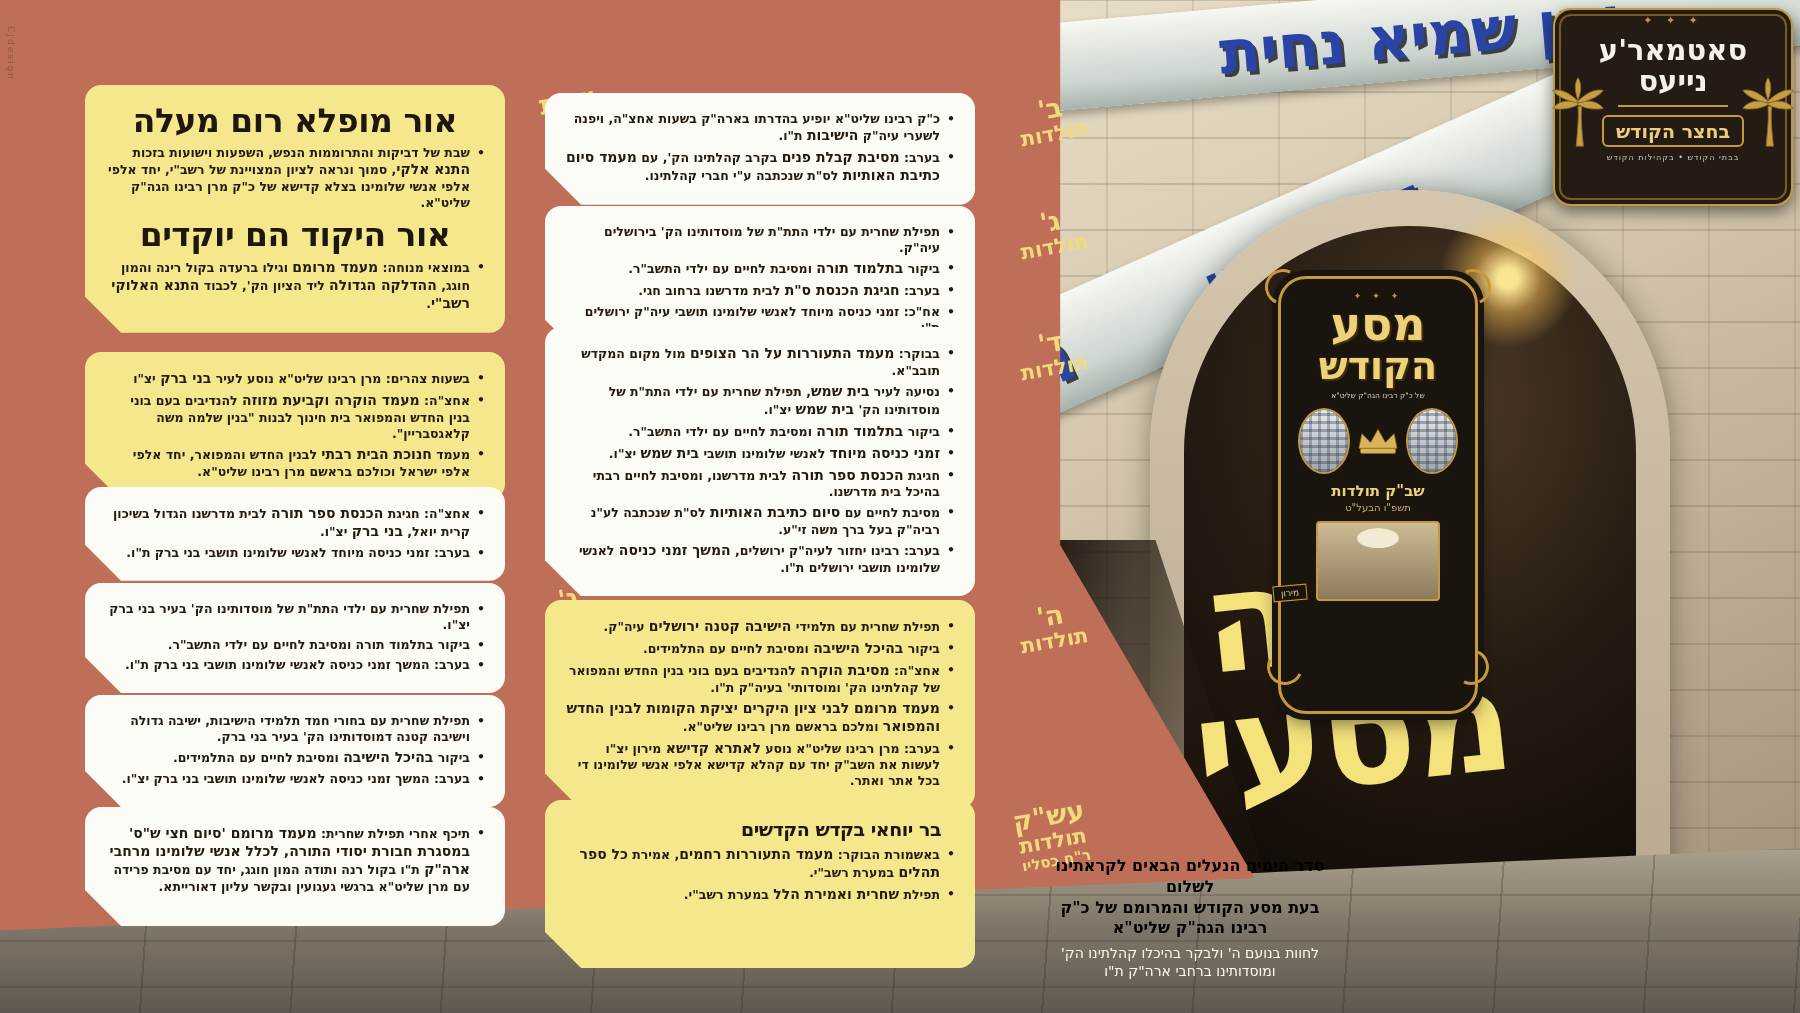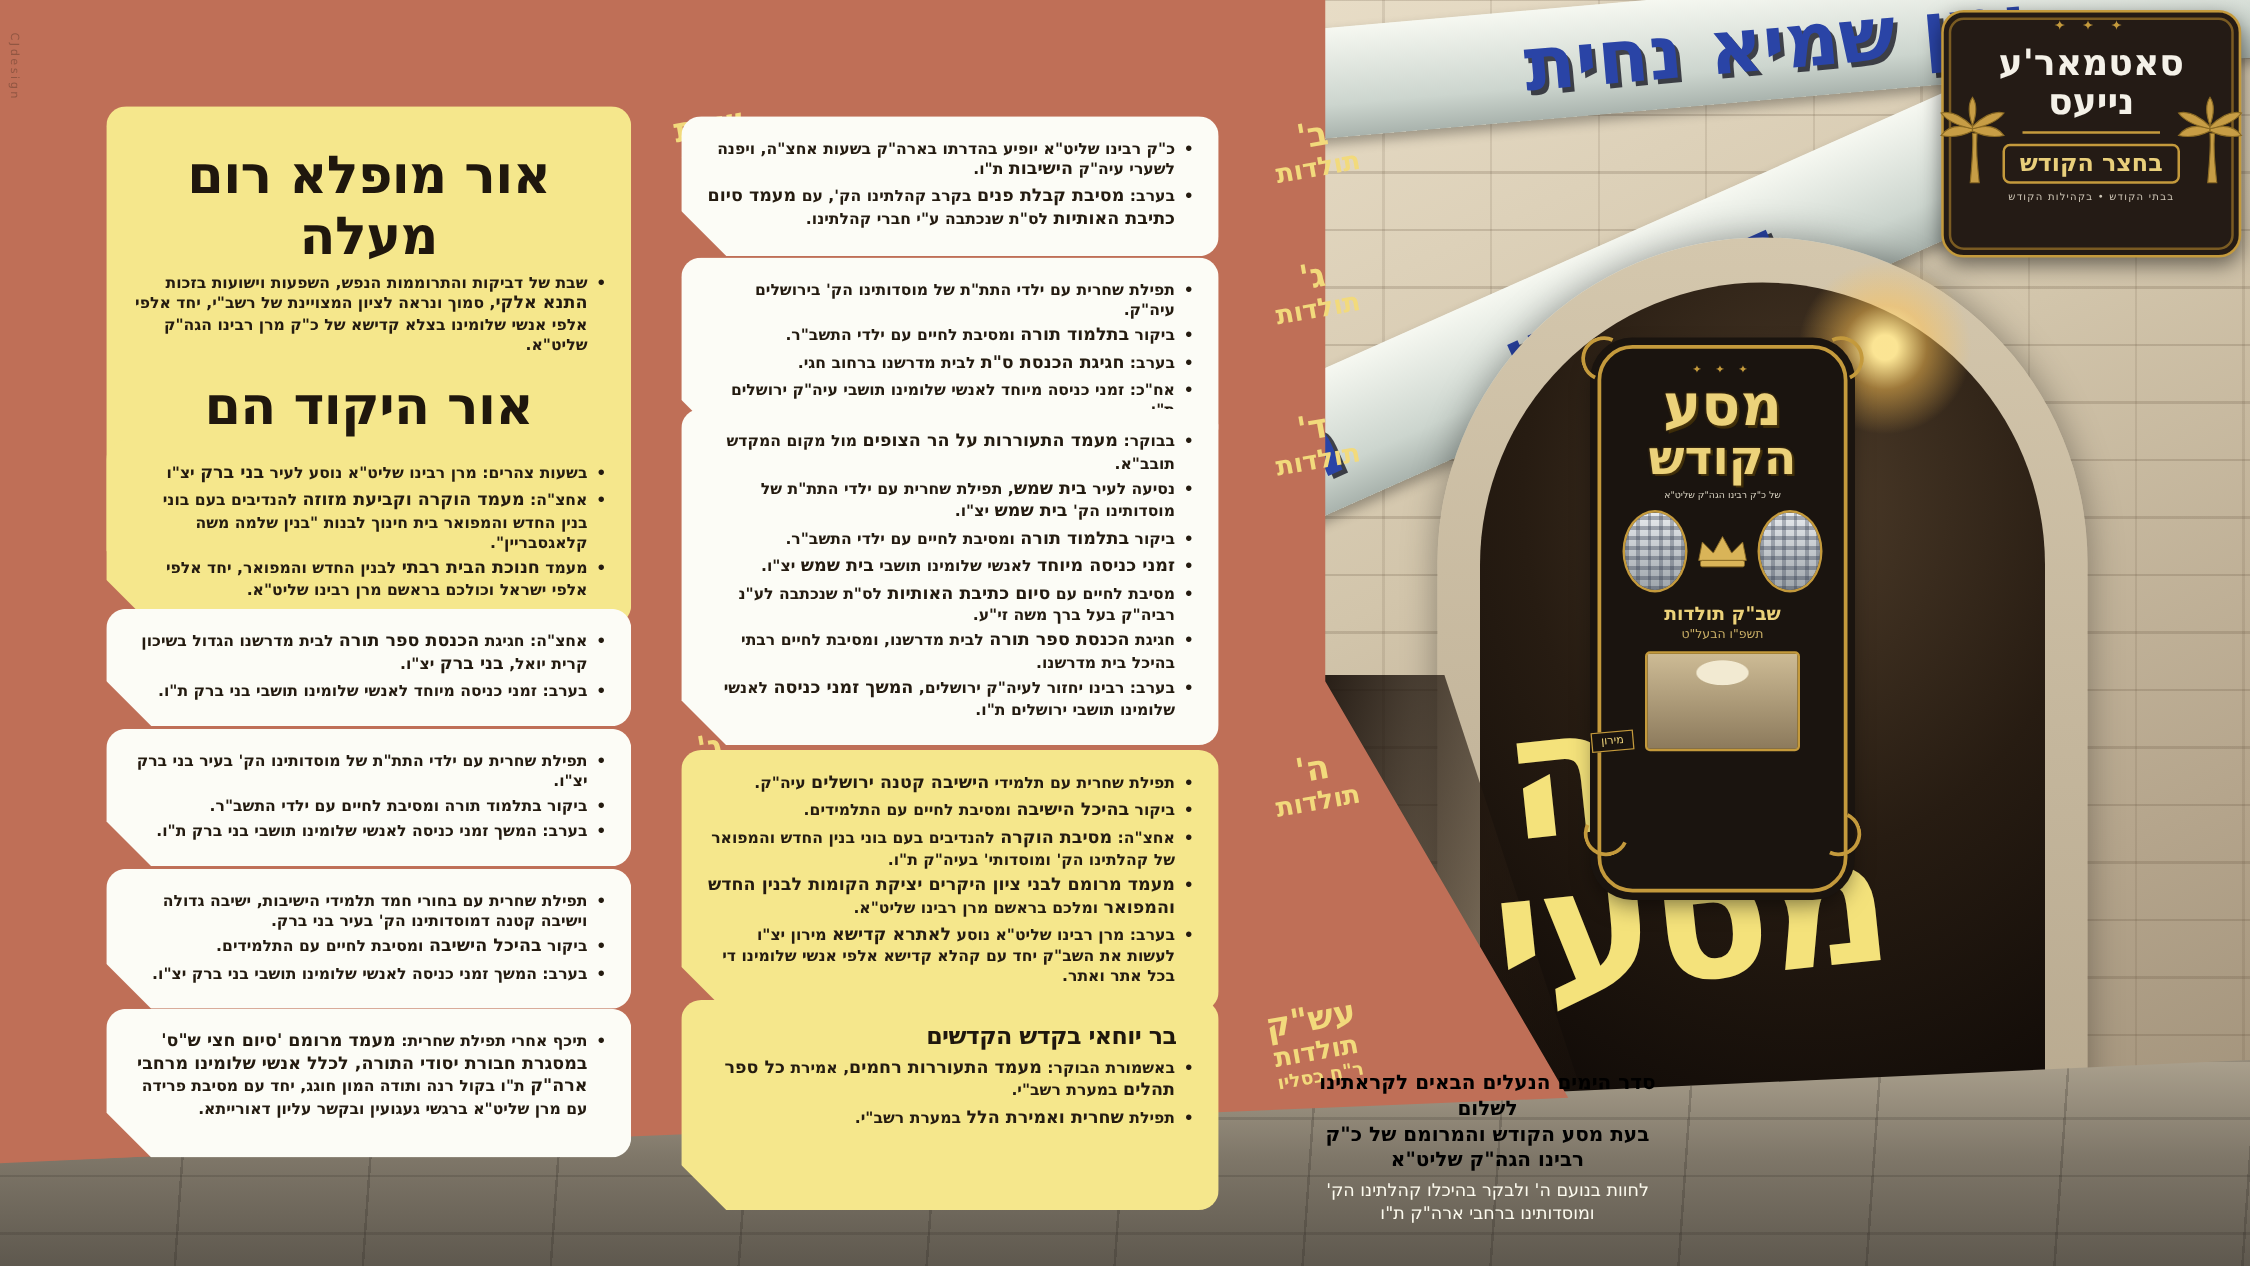--- a/index.html
+++ b/index.html
@@ -50,21 +50,21 @@
     clip-path:polygon(0 0,100% 0,100% 100%,36px 100%,0 calc(100% - 36px));}
   #left-column .box{width:420px;}
   #right-column .box{width:430px;}
   .box.yellow{background:#f5e78c;}
   .box.white{background:#fcfcf6;}
   .box ul{margin:0;padding:0;list-style:none;}
   .box li{position:relative;padding-right:15px;margin:4px 0;text-align:right;font-size:12.5px;line-height:1.28;
     color:#241b10;font-weight:700;}
   .box li::before{content:"•";position:absolute;right:0;top:0;}
   .box li b{font-size:1.12em;}
-  .box-heading{font-size:42px;font-weight:bold;text-align:center;color:#1f170d;margin:16px 0 5px;letter-spacing:-.5px;}
+  .box-heading{font-size:33px;font-weight:bold;text-align:center;color:#1f170d;margin:2px 0 5px;letter-spacing:-.5px;}
   .box-heading.small{font-size:19px;text-align:right;padding-right:14px;margin:4px 0 6px;}
   .col-label{position:absolute;top:0;transform:rotate(-10deg);color:#f2da7c;font-weight:bold;text-align:center;line-height:1;}
   #left-column .col-label{left:430px;width:110px;}
   #right-column .col-label{left:442px;width:130px;}
   .lab-line{margin:2px 0;}
   .lab0{font-size:27px;}
   .lab1{font-size:21px;}
   .lab2{font-size:15px;}
 
   
@@ -254,22 +254,22 @@
         <div class="col-label">
           <div class="lab-line lab0">ד'</div>
           <div class="lab-line lab1">תולדות</div>
         </div>
         <div class="box white" style="min-height: 236px;">
           <ul>
             <li>בבוקר: <b>מעמד התעוררות על הר הצופים</b> מול מקום המקדש תובב"א.</li>
             <li>נסיעה לעיר <b>בית שמש</b>, תפילת שחרית עם ילדי התת"ת של מוסדותינו הק' <b>בית שמש</b> יצ"ו.</li>
             <li>ביקור <b>בתלמוד תורה</b> ומסיבת לחיים עם ילדי התשב"ר.</li>
             <li><b>זמני כניסה מיוחד</b> לאנשי שלומינו תושבי <b>בית שמש</b> יצ"ו.</li>
+            <li>חגיגת <b>הכנסת ספר תורה</b> לבית מדרשנו, ומסיבת לחיים רבתי בהיכל בית מדרשנו.</li>
             <li>מסיבת לחיים עם <b>סיום כתיבת האותיות</b> לס"ת שנכתבה לע"נ רביה"ק בעל ברך משה זי"ע.</li>
-            <li>חגיגת <b>הכנסת ספר תורה</b> לבית מדרשנו, ומסיבת לחיים רבתי בהיכל בית מדרשנו.</li>
             <li>בערב: רבינו יחזור לעיה"ק ירושלים, <b>המשך זמני כניסה</b> לאנשי שלומינו תושבי ירושלים ת"ו.</li>
           </ul>
         </div>
       </div>
       <div class="boxwrap" style="top: 600px;">
         <div class="col-label">
           <div class="lab-line lab0">ה'</div>
           <div class="lab-line lab1">תולדות</div>
         </div>
         <div class="box yellow" style="min-height: 170px;">

